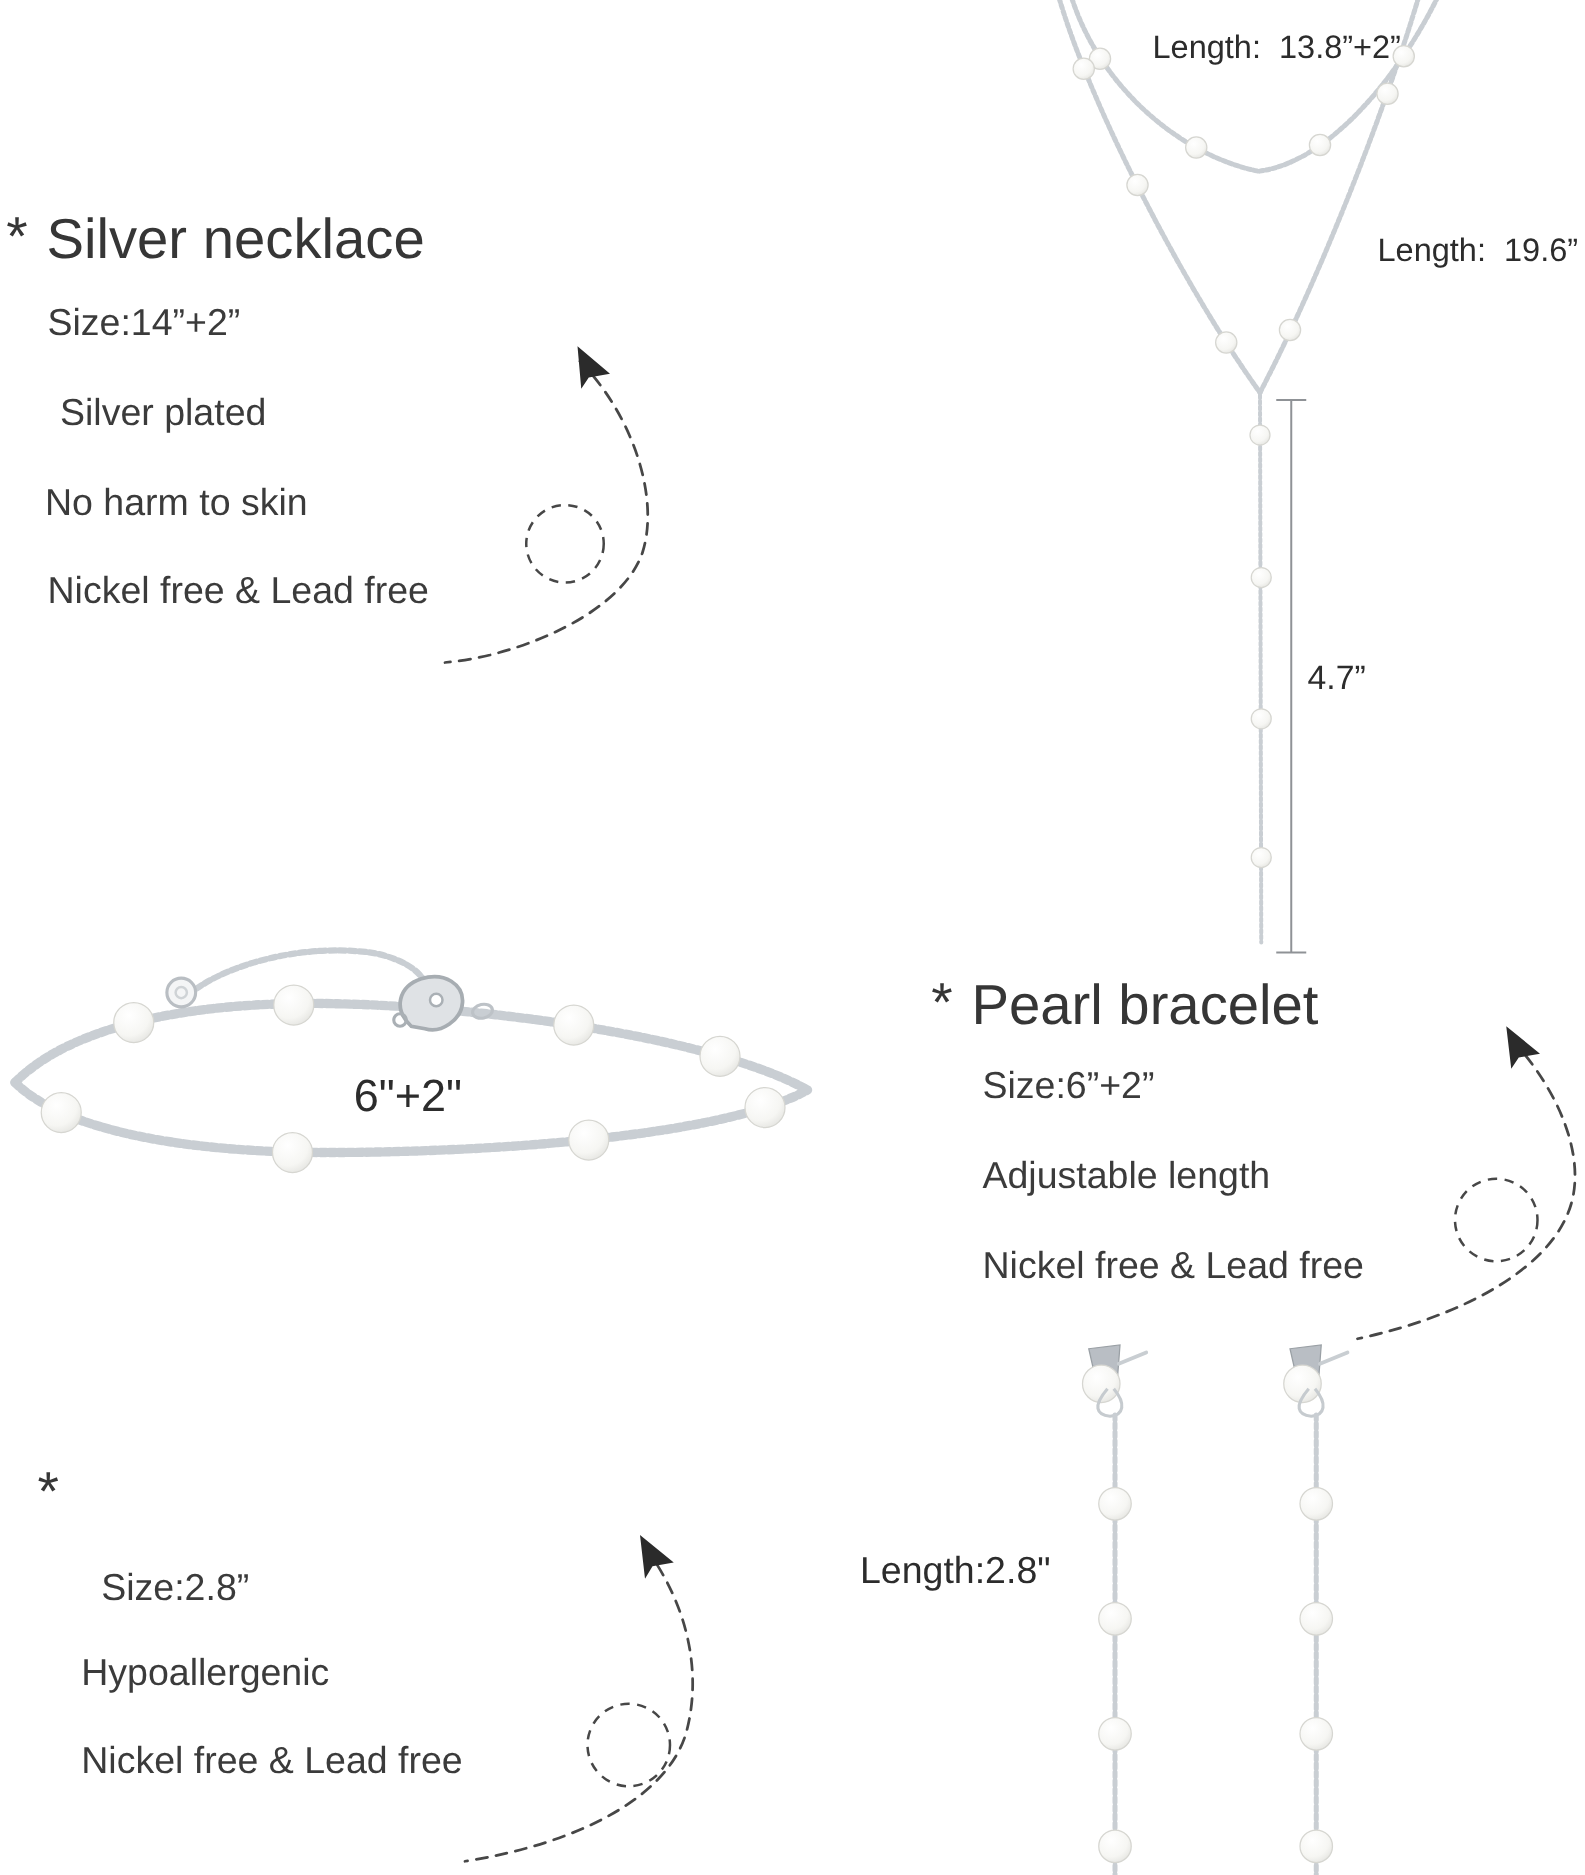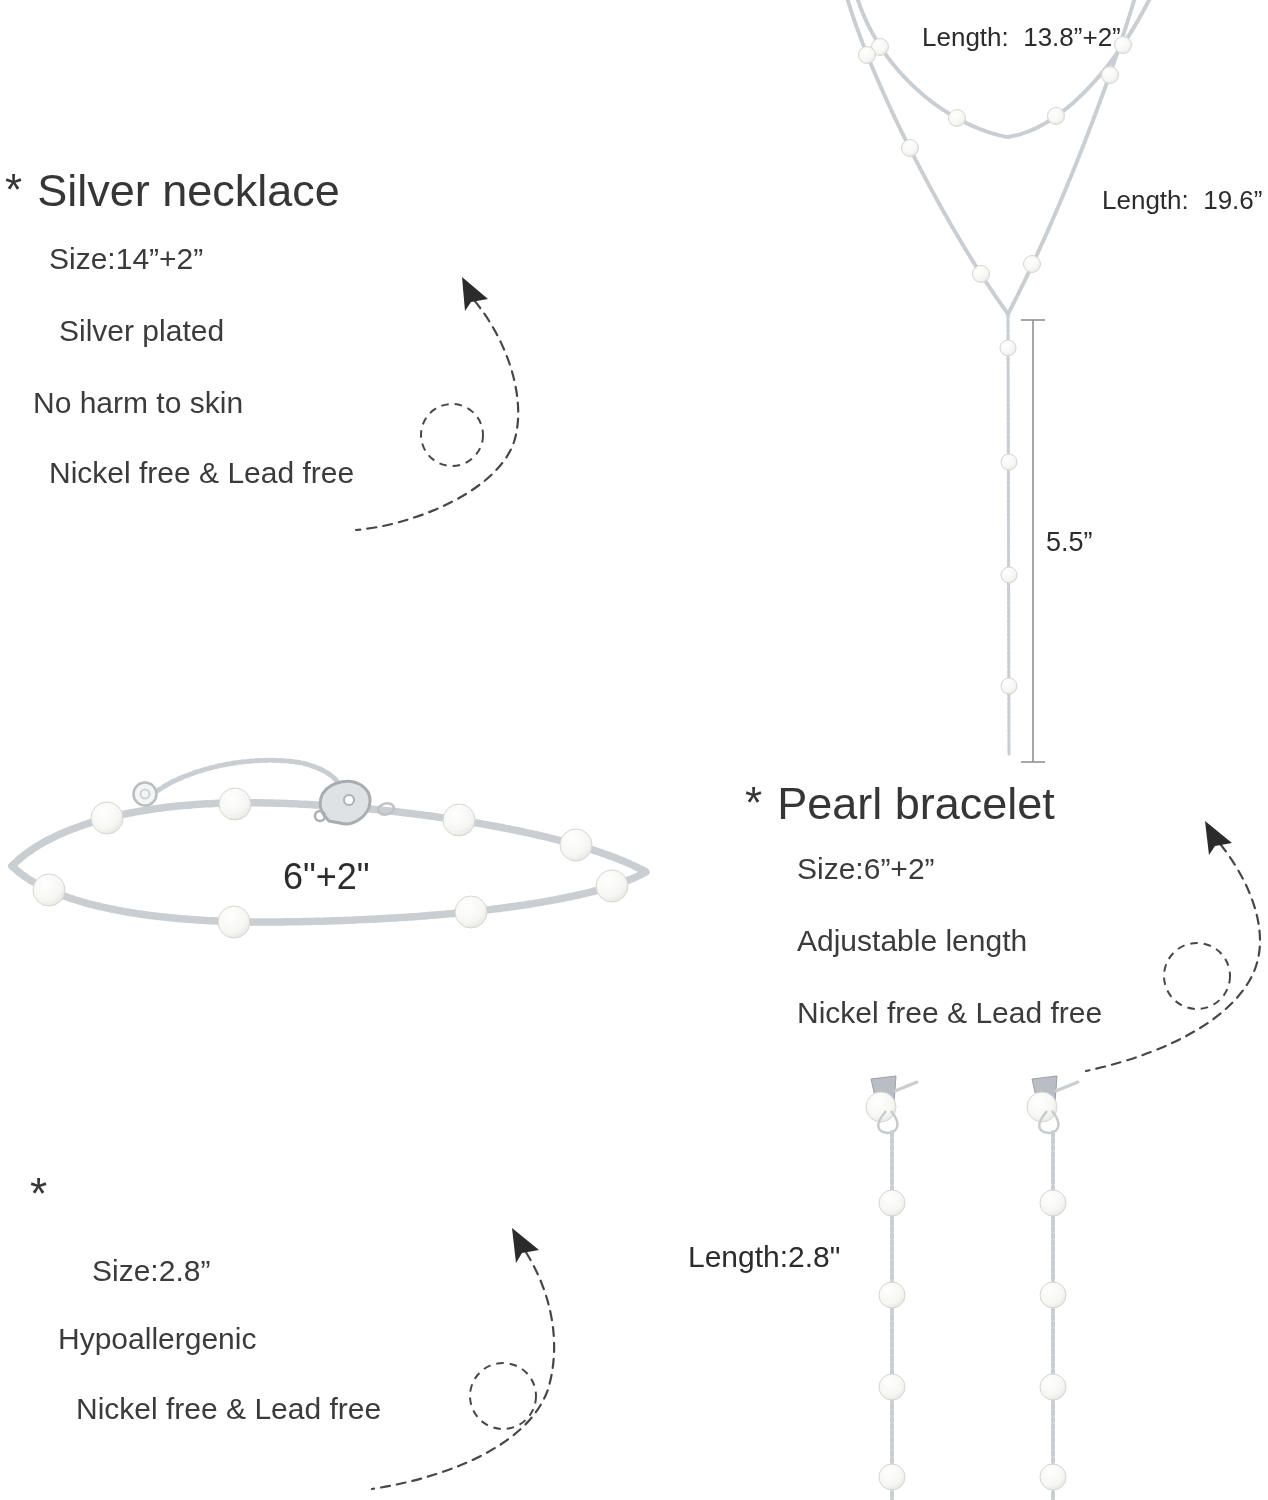--- a/index.html
+++ b/index.html
@@ -25,21 +25,21 @@
   .arrowline{fill:none;stroke:var(--arrow,#474747);stroke-width:2.2;
              stroke-dasharray:9 7;stroke-linecap:round;}
   .arrowloop{fill:none;stroke:var(--arrow,#474747);stroke-width:2;
              stroke-dasharray:7.5 6;}
   .ahead{fill:#2b2b2b;stroke:none;}
 
   
   .head{display:flex;align-items:flex-start;gap:15px;color:#363636;
         font-size:45px;line-height:1.1;}
   .head .mark{font-size:44px;}
-  .feat{font-size:30px;color:#3b3b3b;margin-left:11px;}
+  .feat{font-size:30px;color:#3b3b3b;}
   .mlabel{color:#2c2c2c;}
   .len-sm{font-size:26px;}
   .len-md{font-size:27px;}
   .len-lg{font-size:36px;}
   .len-ear{font-size:30px;}
 </style>
 </head>
 <body>
 
 <div class="stage">
@@ -143,41 +143,41 @@
     </g>
     <g>
       <circle class="arrowloop" cx="503" cy="1396" r="33"></circle>
       <path class="arrowline" d="M517,1239 C550,1284 562,1338 549,1386 C534,1438 462,1475 372,1489"></path>
       <polygon class="ahead" points="512,1228 539,1250 522,1253 516,1263"></polygon>
     </g>
   </svg>
 
   <div class="abs mlabel len-sm" style="left:922px;top:22px">Length:  13.8”+2”</div>
   <div class="abs mlabel len-sm" style="left:1102px;top:185px">Length:  19.6”</div>
-  <div class="abs mlabel len-md" style="left:1046px;top:527px">5.5”</div>
+  <div class="abs mlabel len-md" style="left:1046px;top:527px">4.7”</div>
   <div class="abs mlabel len-lg" style="left:283px;top:856px">6"+2"</div>
   <div class="abs mlabel len-ear" style="left:688px;top:1240px">Length:2.8"</div>
 
   <div class="abs head" style="left:5px;top:166px">
     <span class="mark">*</span>
     <span>Silver necklace</span>
   </div>
   <div class="abs feat" style="left:38px;top:242px">Size:14”+2”</div>
   <div class="abs feat" style="left:48px;top:314px">Silver plated</div>
-  <div class="abs feat" style="left:22px;top:386px">No harm to skin</div>
+  <div class="abs feat" style="left:36px;top:386px">No harm to skin</div>
   <div class="abs feat" style="left:38px;top:456px">Nickel free &amp; Lead free</div>
 
   <div class="abs head" style="left:745px;top:779px">
     <span class="mark">*</span>
     <span>Pearl bracelet</span>
   </div>
   <div class="abs feat" style="left:786px;top:852px">Size:6”+2”</div>
   <div class="abs feat" style="left:786px;top:924px">Adjustable length</div>
   <div class="abs feat" style="left:786px;top:996px">Nickel free &amp; Lead free</div>
 
   <div class="abs head" style="left:30px;top:1170px">
     <span class="mark">*</span>
   </div>
   <div class="abs feat" style="left:81px;top:1254px">Size:2.8”</div>
-  <div class="abs feat" style="left:47px;top:1322px">Hypoallergenic</div>
+  <div class="abs feat" style="left:65px;top:1322px">Hypoallergenic</div>
   <div class="abs feat" style="left:65px;top:1392px">Nickel free &amp; Lead free</div>
 
 </div>
 
 </body></html>

